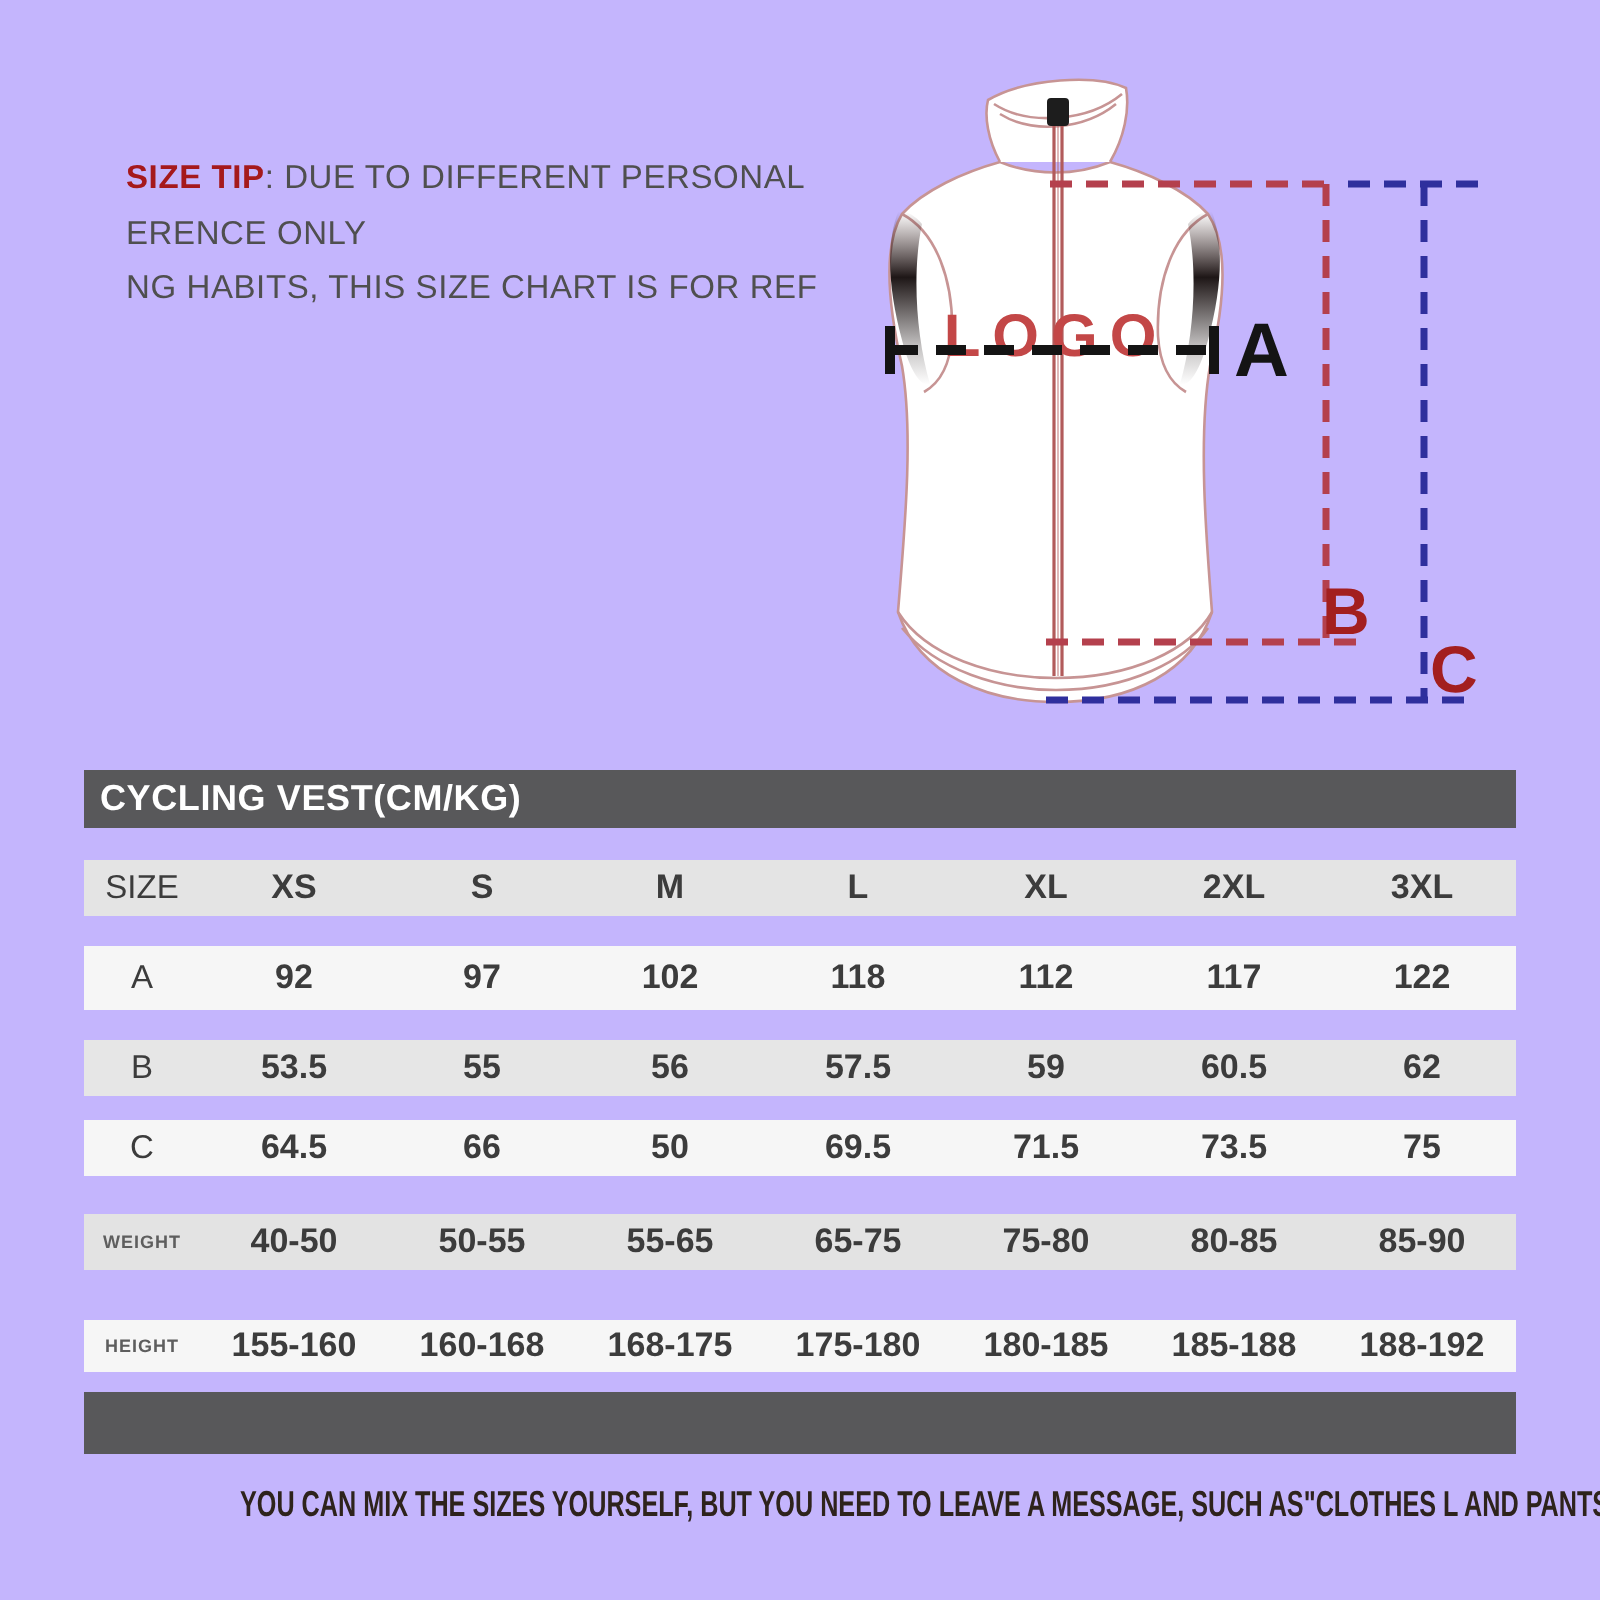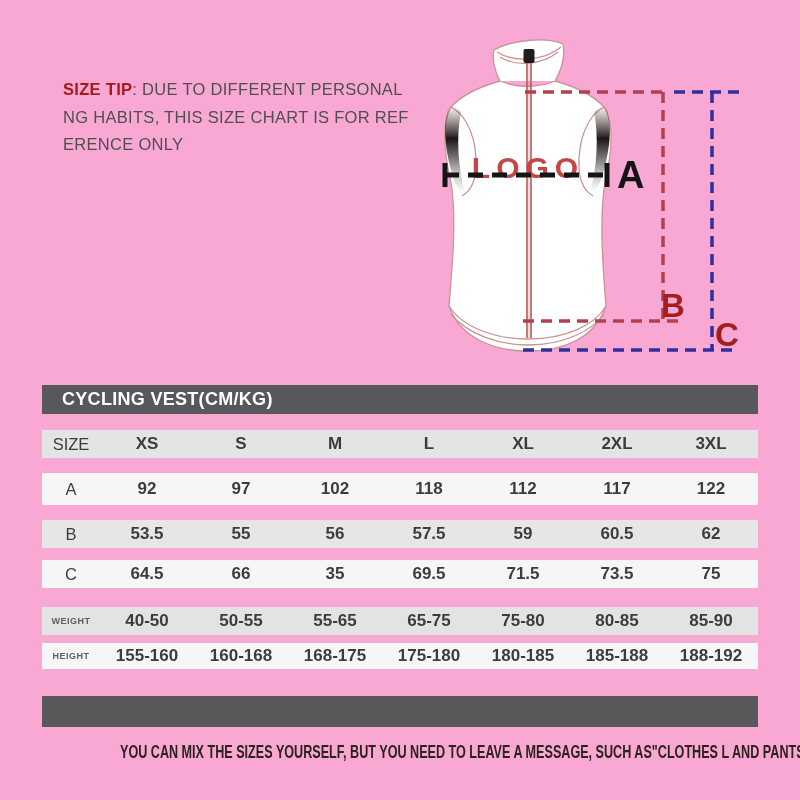--- a/index.html
+++ b/index.html
@@ -1,64 +1,64 @@
 <!DOCTYPE html>
 <html><head>
 <meta charset="utf-8">
 <style>
   * { margin:0; padding:0; box-sizing:border-box; }
   html,body { background:#fff; }
   #canvas {
-    position:relative; width:800px; height:800px; background:#f9a8d4;
+    position:relative; width:800px; height:800px; background:#c4b5fd;
     font-family:"Liberation Sans", sans-serif; overflow:hidden;
   }
 
   
   .tip { position:absolute; left:63px; top:76px; width:390px;
          font-size:16.5px; line-height:27.5px; color:#4f4f4f; letter-spacing:.3px; }
   .tip .tip-head { color:#a5191c; font-weight:700; }
   .tip .line { white-space:nowrap; }
 
   
   .vest-svg { position:absolute; left:418px; top:18px; width:372px; height:362px; }
 
   
   .bar { position:absolute; left:42px; width:716px; background:#58585a; }
   .title-bar { top:385px; height:29px; display:flex; align-items:center;
-               padding-left:20px; color:#ffffff; font-weight:700; font-size:18px;
+               padding-left:8px; color:#ffffff; font-weight:700; font-size:18px;
                letter-spacing:.3px; }
   .divider-bar { top:696px; height:31px; }
 
   
   .size-table { position:absolute; left:42px; top:430px; width:716px; }
   .trow { display:flex; align-items:center; }
   .row-size   { height:28px; background:#e4e4e4; margin-bottom:15px; }
   .row-a      { height:32px; background:#f6f6f6; margin-bottom:15px; }
   .row-b      { height:28px; background:#e6e6e6; margin-bottom:12px; }
   .row-c      { height:28px; background:#f6f6f6; margin-bottom:19px; }
-  .row-weight { height:28px; background:#e3e3e3; margin-bottom:8px;justify-content:center; }
+  .row-weight { height:28px; background:#e3e3e3; margin-bottom:25px;justify-content:center; }
   .row-height { height:26px; background:#f6f6f6; }
   .tlabel { width:58px; text-align:center; font-size:16.5px; color:#3c3c3c; }
   .tlabel.mini { font-size:9px; font-weight:700; color:#5e5e5e; letter-spacing:.5px; }
   .tcell  { flex:1; text-align:center; font-size:17px; color:#3c3c3c;font-weight:bold; }
 
   
   .footer-note { position:absolute; left:0; right:0; top:742px; text-align:center;
                  font-size:18px; font-weight:700; color:#2e231c; white-space:nowrap;
                  transform:scaleX(0.70); transform-origin:50% 50%; }
 </style>
 </head>
 <body>
 
 <div id="canvas">
 
   <div class="tip">
     <div class="line"><span class="tip-head">SIZE TIP</span><span>: DUE TO DIFFERENT PERSONAL</span></div>
+    <div class="line">ERENCE ONLY</div>
     <div class="line">NG HABITS, THIS SIZE CHART IS FOR REF</div>
-    <div class="line">ERENCE ONLY</div>
   </div>
 
   <svg class="vest-svg" viewBox="0 0 372 362" xmlns="http://www.w3.org/2000/svg">
     <defs>
       <linearGradient id="shadeL" x1="0" y1="0" x2="0" y2="1">
         <stop offset="0" stop-color="#3a2020" stop-opacity="0"></stop>
         <stop offset="0.38" stop-color="#120a0a" stop-opacity="0.95"></stop>
         <stop offset="0.78" stop-color="#120a0a" stop-opacity="0.25"></stop>
         <stop offset="1" stop-color="#120a0a" stop-opacity="0"></stop>
       </linearGradient>
@@ -163,21 +163,21 @@
       <div class="tcell">57.5</div>
       <div class="tcell">59</div>
       <div class="tcell">60.5</div>
       <div class="tcell">62</div>
     </div>
 
     <div class="trow row-c">
       <div class="tlabel">C</div>
       <div class="tcell">64.5</div>
       <div class="tcell">66</div>
-      <div class="tcell">35</div>
+      <div class="tcell">50</div>
       <div class="tcell">69.5</div>
       <div class="tcell">71.5</div>
       <div class="tcell">73.5</div>
       <div class="tcell">75</div>
     </div>
 
     <div class="trow row-weight">
       <div class="tlabel mini">WEIGHT</div>
       <div class="tcell">40-50</div>
       <div class="tcell">50-55</div>

